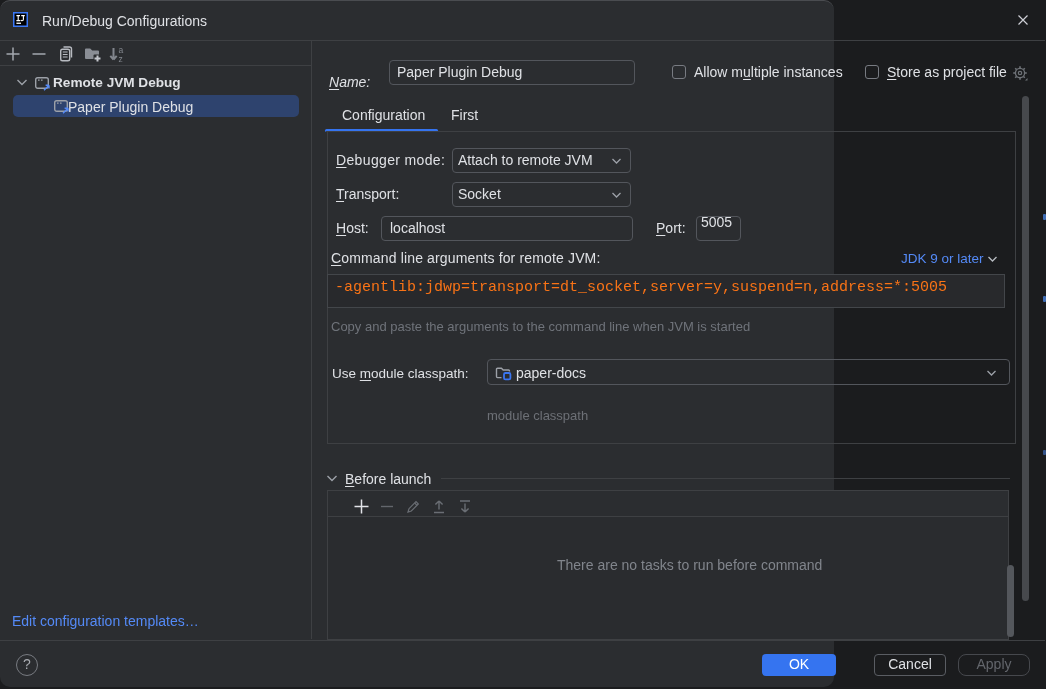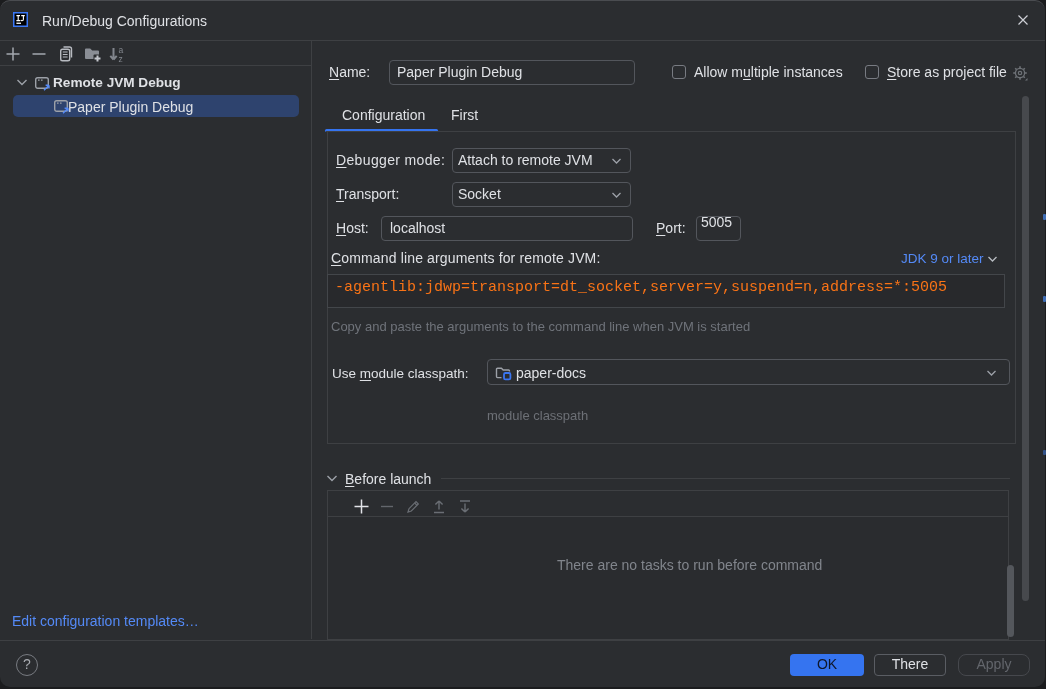--- a/index.html
+++ b/index.html
@@ -1,18 +1,18 @@
 <!DOCTYPE html>
 <html><head>
 <meta charset="utf-8">
 <style>
   * { margin:0; padding:0; box-sizing:border-box; }
   html,body { width:1046px; height:689px; background:#1b1c1e; overflow:hidden; }
   body { font-family:"Liberation Sans", sans-serif; font-size:14px; color:#dfe1e5; }
-  #win { position:absolute; left:0; top:0; width:1045px; height:687px;
+  #win { position:absolute; left:0; top:0; width:834px; height:687px;
          background:#2b2d30; border-radius:10px; border-top:1px solid #4a4c50; }
   .abs { position:absolute; }
   .line { position:absolute; background:#3e4043; }
   .lbl { position:absolute; color:#dfe1e5; white-space:nowrap; line-height:16px; }
   .fld { position:absolute; border:1px solid #53565c; border-radius:4px; }
   u { text-decoration:underline; text-underline-offset:2px; }
 </style>
 </head>
 <body>
 <div id="win">
@@ -69,21 +69,21 @@
   <div class="abs" style="left:13px; top:94px; width:286px; height:22px; background:#2e436e; border-radius:5px;"></div>
   <svg class="abs" style="left:53px; top:97px;" width="17" height="17" viewBox="0 0 17 17">
     <rect x="1.7" y="2.7" width="12.6" height="10.6" rx="2" stroke="#9da1a8" fill="none" stroke-width="1.4"></rect>
     <path d="M4 5.2 h1.6 M7 5.2 h1.6" stroke="#9da1a8" stroke-width="1.2"></path>
     <path d="M10 15.2 L15 10.2 M15 10.2 v3.4 M15 10.2 h-3.4" stroke="#548af7" fill="none" stroke-width="1.4"></path>
   </svg>
   <div class="lbl" style="left:68px; top:97.5px;">Paper Plugin Debug</div>
 
   <div class="lbl" style="left:12px; top:612px; color:#548af7;">Edit configuration templates…</div>
 
-  <div class="lbl" style="left:329px; top:63px;"><u>N</u>ame:</div>
+  <div class="lbl" style="left:329px; top:73px;font-style:italic;"><u>N</u>ame:</div>
   <div class="fld" style="left:389px; top:58.5px; width:246px; height:25px;"></div>
   <div class="lbl" style="left:397px; top:63px;">Paper Plugin Debug</div>
 
   <div class="abs" style="left:672px; top:64px; width:14px; height:14px; border:1.5px solid #787b82; border-radius:3px;"></div>
   <div class="lbl" style="left:694px; top:63px;">Allow m<u>u</u>ltiple instances</div>
   <div class="abs" style="left:865px; top:64px; width:14px; height:14px; border:1.5px solid #787b82; border-radius:3px;"></div>
   <div class="lbl" style="left:887px; top:63px;"><u>S</u>tore as project file</div>
   <svg class="abs" style="left:1012px; top:64px;" width="16" height="16" viewBox="0 0 16 16">
     <circle cx="8" cy="8" r="4.6" stroke="#6e7277" fill="none" stroke-width="1.3"></circle>
     <circle cx="8" cy="8" r="1.7" stroke="#6e7277" fill="none" stroke-width="1.2"></circle>
@@ -174,22 +174,22 @@
   </svg>
   <svg class="abs" style="left:458px; top:498px;" width="14" height="15" viewBox="0 0 14 15">
     <path d="M2 2 H12 M7 4.5 V12.5 M7 13 L3.4 9.4 M7 13 L10.6 9.4" stroke="#6a6e74" fill="none" stroke-width="1.4"></path>
   </svg>
 
   <div class="lbl" style="left:557px; top:556px; color:#81858c;">There are no tasks to run before command</div>
 
   <div class="line" style="left:0px; top:639px; width:1045px; height:1px;"></div>
   <div class="abs" style="left:16px; top:653px; width:22px; height:22px; border:1.3px solid #787b81; border-radius:50%; text-align:center; line-height:19px; color:#a8abb0; font-size:14px;">?</div>
 
-  <div class="abs" style="left:790px; top:653px; width:74px; height:22px; background:#3574f0; border-radius:4px; text-align:center; line-height:21px; color:#0f172a;">OK</div>
-  <div class="abs" style="left:874px; top:653px; width:72px; height:22px; border:1px solid #5a5d63; border-radius:4px; text-align:center; line-height:19px; color:#dfe1e5;">There</div>
+  <div class="abs" style="left:762px; top:653px; width:74px; height:22px; background:#3574f0; border-radius:4px; text-align:center; line-height:21px; color:#ffffff;">OK</div>
+  <div class="abs" style="left:874px; top:653px; width:72px; height:22px; border:1px solid #5a5d63; border-radius:4px; text-align:center; line-height:19px; color:#dfe1e5;">Cancel</div>
   <div class="abs" style="left:958px; top:653px; width:72px; height:22px; border:1px solid #46484d; border-radius:8px; text-align:center; line-height:19px; color:#63666c;">Apply</div>
 
   <div class="abs" style="left:1022px; top:95px; width:7px; height:505px; background:#47494d; border-radius:3.5px;"></div>
   <div class="abs" style="left:1007px; top:564px; width:7px; height:72px; background:#54575c; border-radius:3.5px;"></div>
 
   <div class="abs" style="left:1043px; top:213px; width:3px; height:6px; background:#3f6db5; border-radius:1px;"></div>
   <div class="abs" style="left:1043px; top:295px; width:3px; height:6px; background:#3f6db5; border-radius:1px;"></div>
   <div class="abs" style="left:1043px; top:449px; width:3px; height:5px; background:#33538a; border-radius:1px;"></div>
 
 </div>

